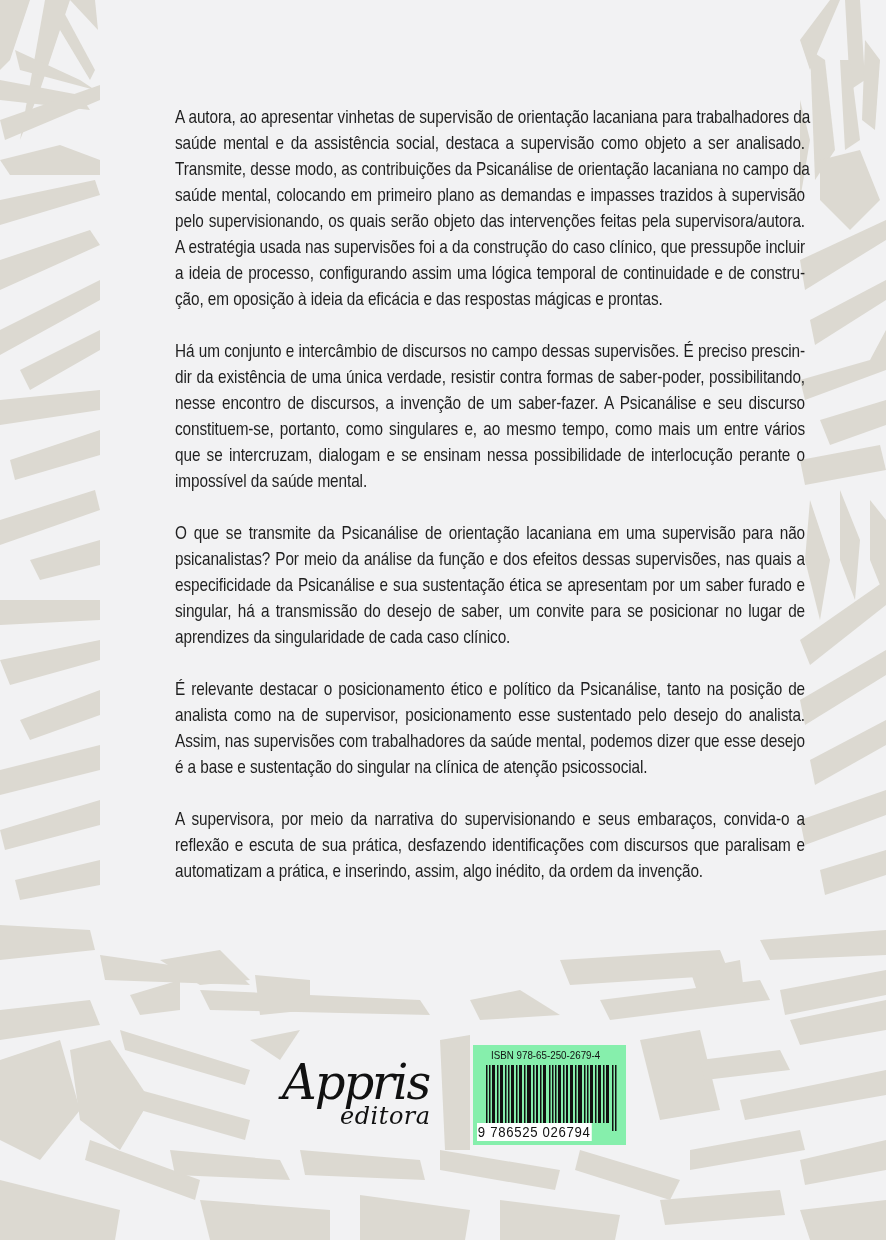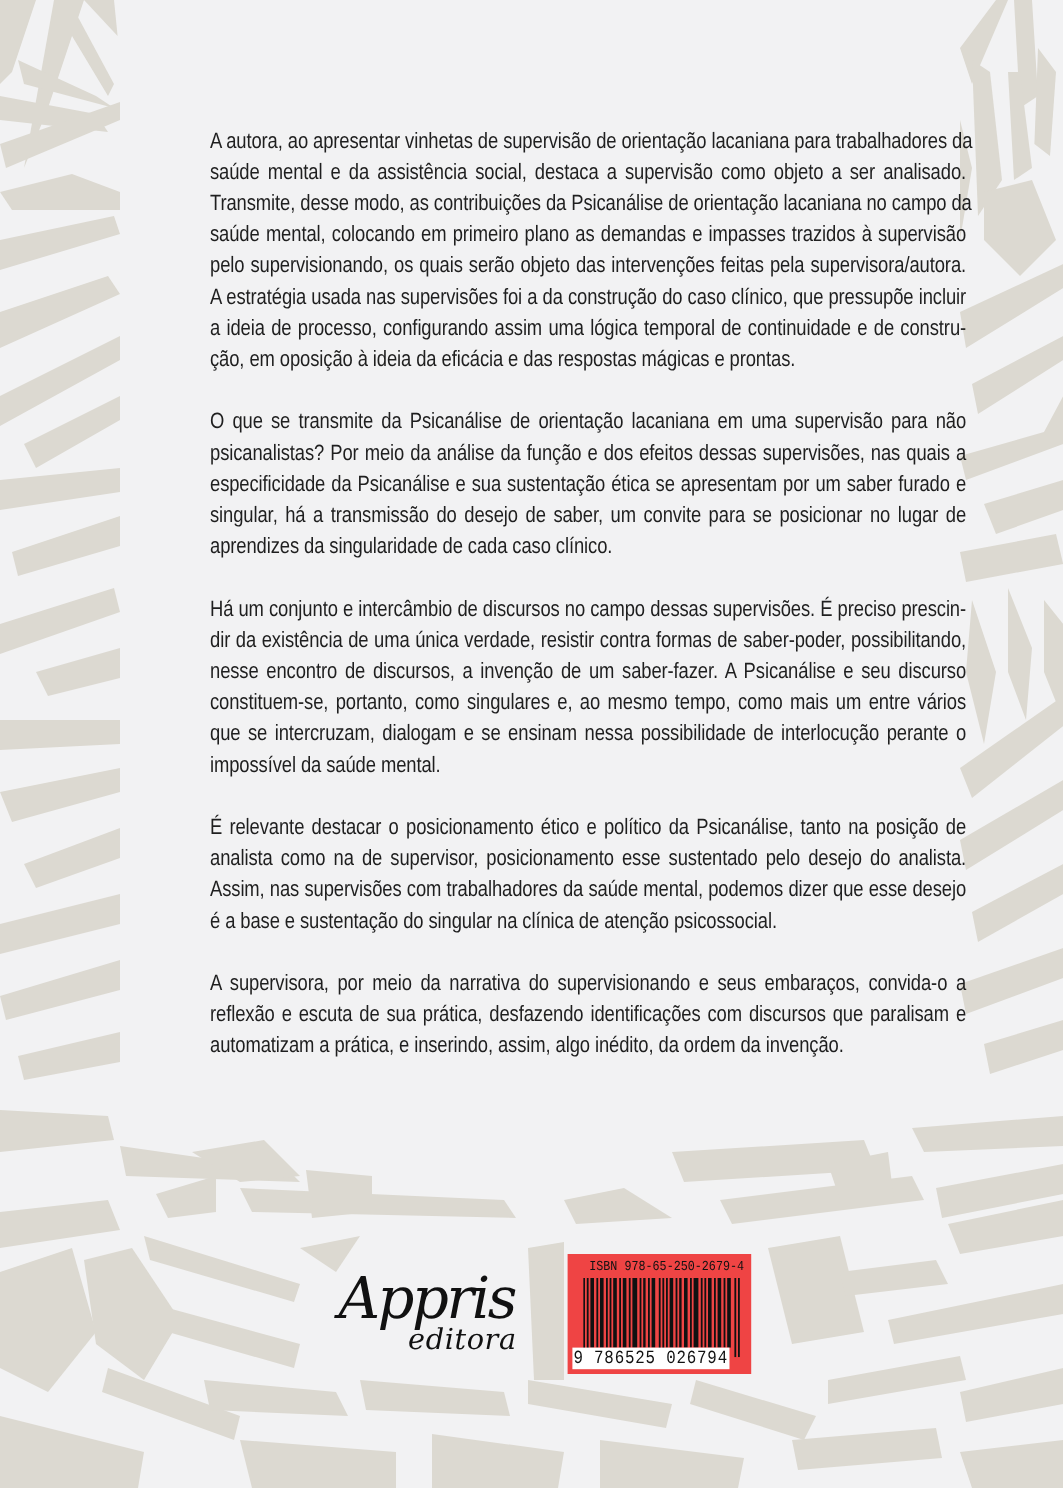--- a/index.html
+++ b/index.html
@@ -36,22 +36,21 @@
     font-family:"DejaVu Serif", serif; font-style:italic;
     font-size:48px; color:#111; letter-spacing:-2px;
   }
   .logo-sub {
     position:absolute; left:70px; top:46px;
     font-family:"DejaVu Serif", serif; font-style:italic;
     font-size:24px; color:#111; letter-spacing:0.5px;
   }
   .barcode-box {
     position:absolute; left:473px; top:1045px; width:153px; height:100px;
-    background:#ef4444;
-    font-family:Liberation Mono, monospace;
+    background:#86efac;
   }
   .isbn {
     position:absolute; left:18px; top:4px; font-size:11.5px; color:#111;
     transform:scaleX(0.85); transform-origin:left top; white-space:nowrap;
   }
   .bars { position:absolute; left:13px; top:20px; width:132px; height:66px; }
   .barnum {
     position:absolute; left:4px; top:78px; font-size:15.5px; color:#111;
     letter-spacing:0.8px; transform:scaleX(0.85); transform-origin:left top;
     white-space:nowrap; background:#fff; padding:0 1px;
@@ -153,33 +152,33 @@
     <span class="line">A autora, ao apresentar vinhetas de supervisão de orientação lacaniana para trabalhadores da</span>
     <span class="line">saúde mental e da assistência social, destaca a supervisão como objeto a ser analisado.</span>
     <span class="line">Transmite, desse modo, as contribuições da Psicanálise de orientação lacaniana no campo da</span>
     <span class="line">saúde mental, colocando em primeiro plano as demandas e impasses trazidos à supervisão</span>
     <span class="line">pelo supervisionando, os quais serão objeto das intervenções feitas pela supervisora/autora.</span>
     <span class="line">A estratégia usada nas supervisões foi a da construção do caso clínico, que pressupõe incluir</span>
     <span class="line">a ideia de processo, configurando assim uma lógica temporal de continuidade e de constru-</span>
     <span class="line last">ção, em oposição à ideia da eficácia e das respostas mágicas e prontas.</span>
   </p>
   <p class="para">
-    <span class="line">O que se transmite da Psicanálise de orientação lacaniana em uma supervisão para não</span>
-    <span class="line">psicanalistas? Por meio da análise da função e dos efeitos dessas supervisões, nas quais a</span>
-    <span class="line">especificidade da Psicanálise e sua sustentação ética se apresentam por um saber furado e</span>
-    <span class="line">singular, há a transmissão do desejo de saber, um convite para se posicionar no lugar de</span>
-    <span class="line last">aprendizes da singularidade de cada caso clínico.</span>
-  </p>
-  <p class="para">
     <span class="line">Há um conjunto e intercâmbio de discursos no campo dessas supervisões. É preciso prescin-</span>
     <span class="line">dir da existência de uma única verdade, resistir contra formas de saber-poder, possibilitando,</span>
     <span class="line">nesse encontro de discursos, a invenção de um saber-fazer. A Psicanálise e seu discurso</span>
     <span class="line">constituem-se, portanto, como singulares e, ao mesmo tempo, como mais um entre vários</span>
     <span class="line">que se intercruzam, dialogam e se ensinam nessa possibilidade de interlocução perante o</span>
     <span class="line last">impossível da saúde mental.</span>
+  </p>
+  <p class="para">
+    <span class="line">O que se transmite da Psicanálise de orientação lacaniana em uma supervisão para não</span>
+    <span class="line">psicanalistas? Por meio da análise da função e dos efeitos dessas supervisões, nas quais a</span>
+    <span class="line">especificidade da Psicanálise e sua sustentação ética se apresentam por um saber furado e</span>
+    <span class="line">singular, há a transmissão do desejo de saber, um convite para se posicionar no lugar de</span>
+    <span class="line last">aprendizes da singularidade de cada caso clínico.</span>
   </p>
   <p class="para">
     <span class="line">É relevante destacar o posicionamento ético e político da Psicanálise, tanto na posição de</span>
     <span class="line">analista como na de supervisor, posicionamento esse sustentado pelo desejo do analista.</span>
     <span class="line">Assim, nas supervisões com trabalhadores da saúde mental, podemos dizer que esse desejo</span>
     <span class="line last">é a base e sustentação do singular na clínica de atenção psicossocial.</span>
   </p>
   <p class="para">
     <span class="line">A supervisora, por meio da narrativa do supervisionando e seus embaraços, convida-o a</span>
     <span class="line">reflexão e escuta de sua prática, desfazendo identificações com discursos que paralisam e</span>

